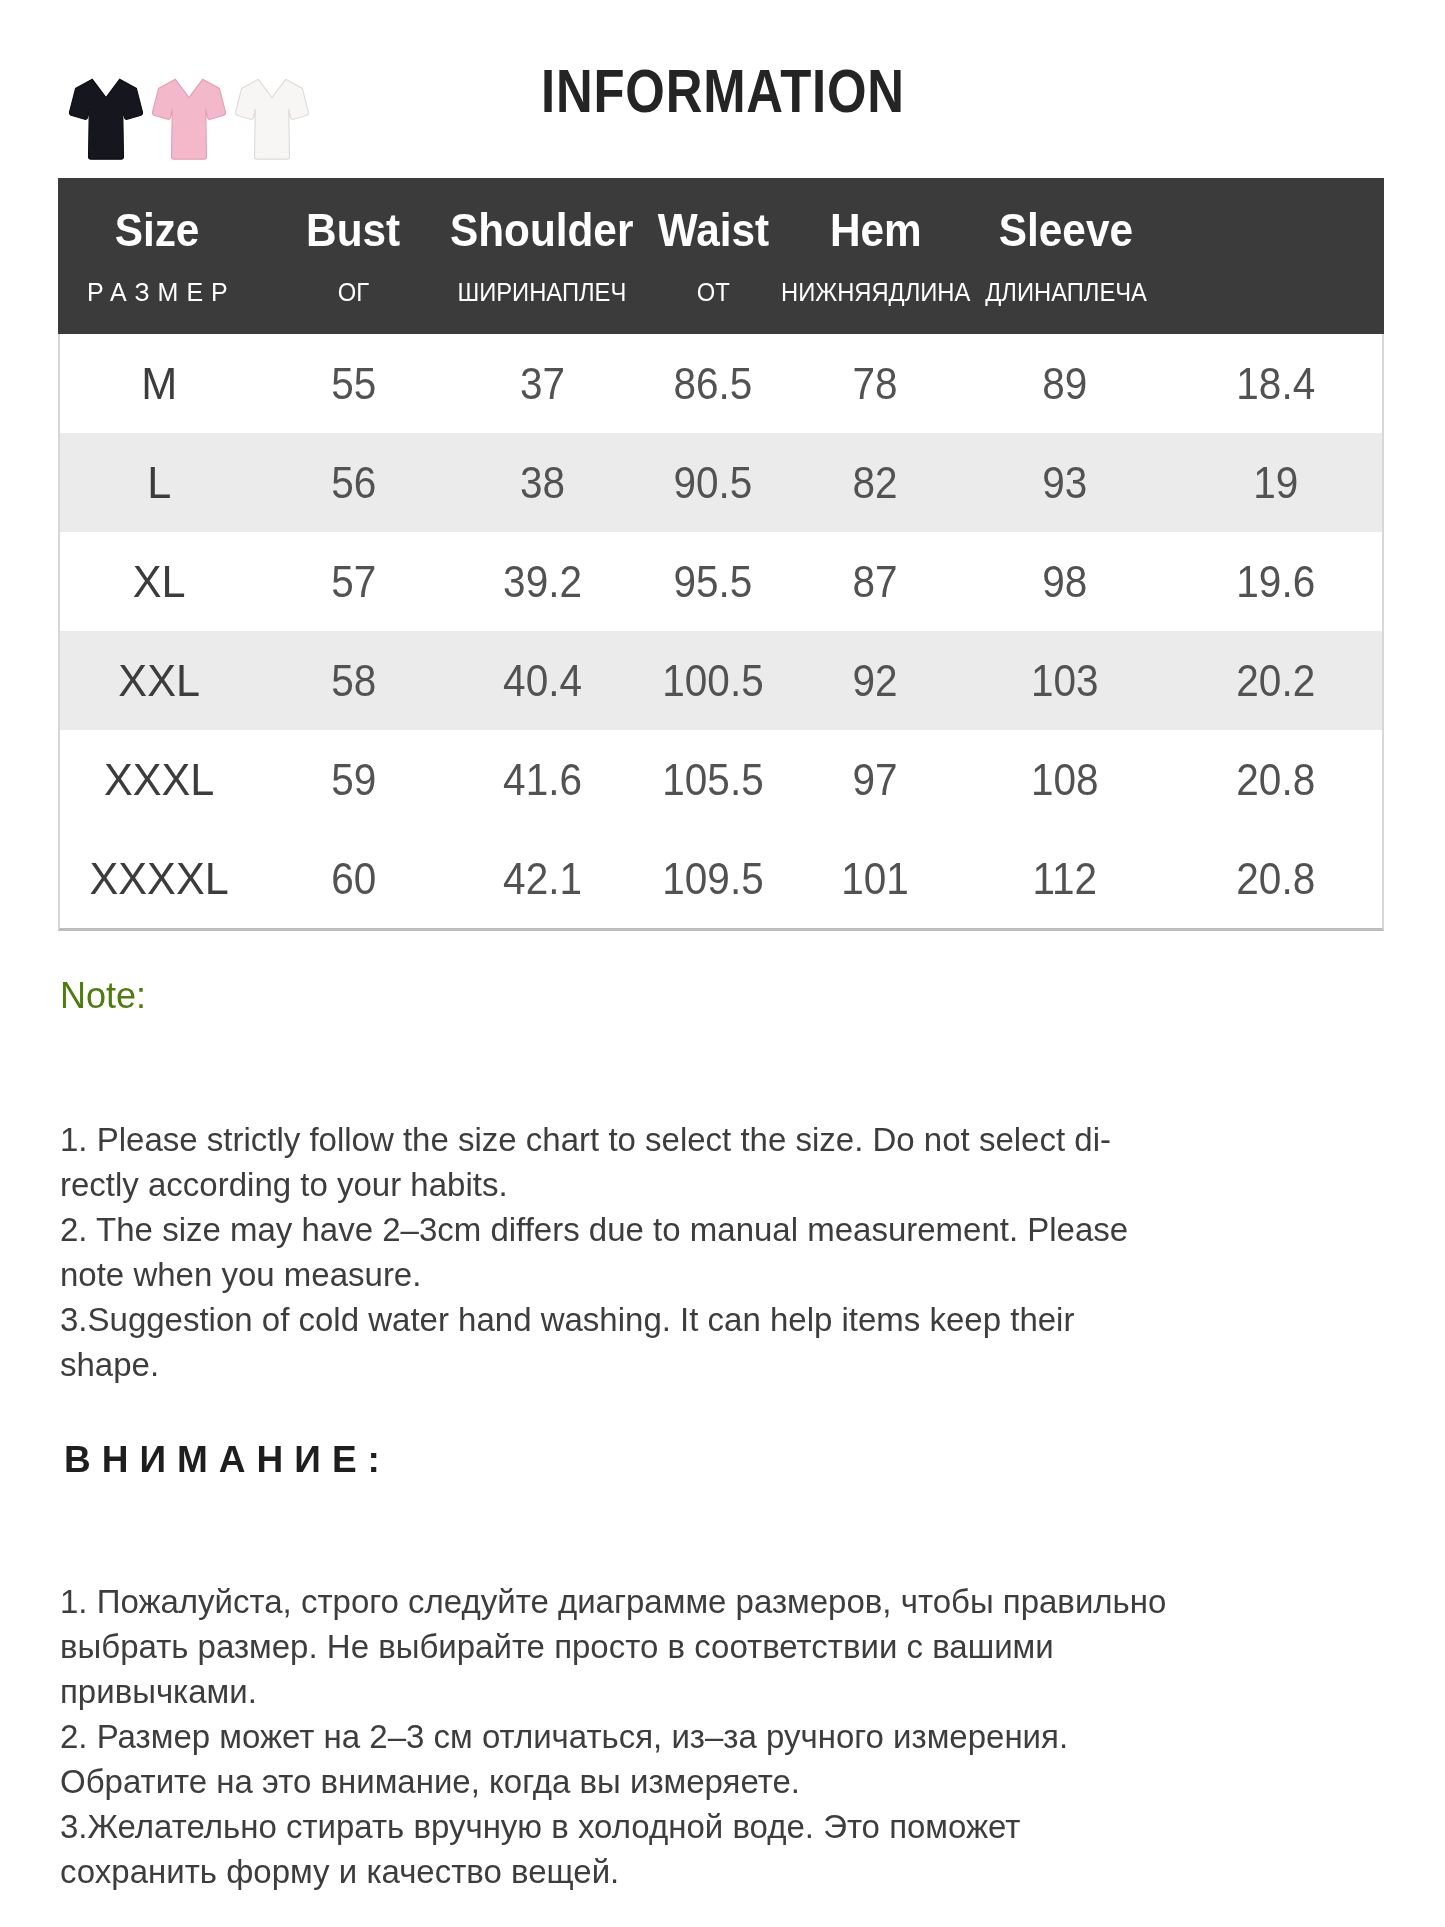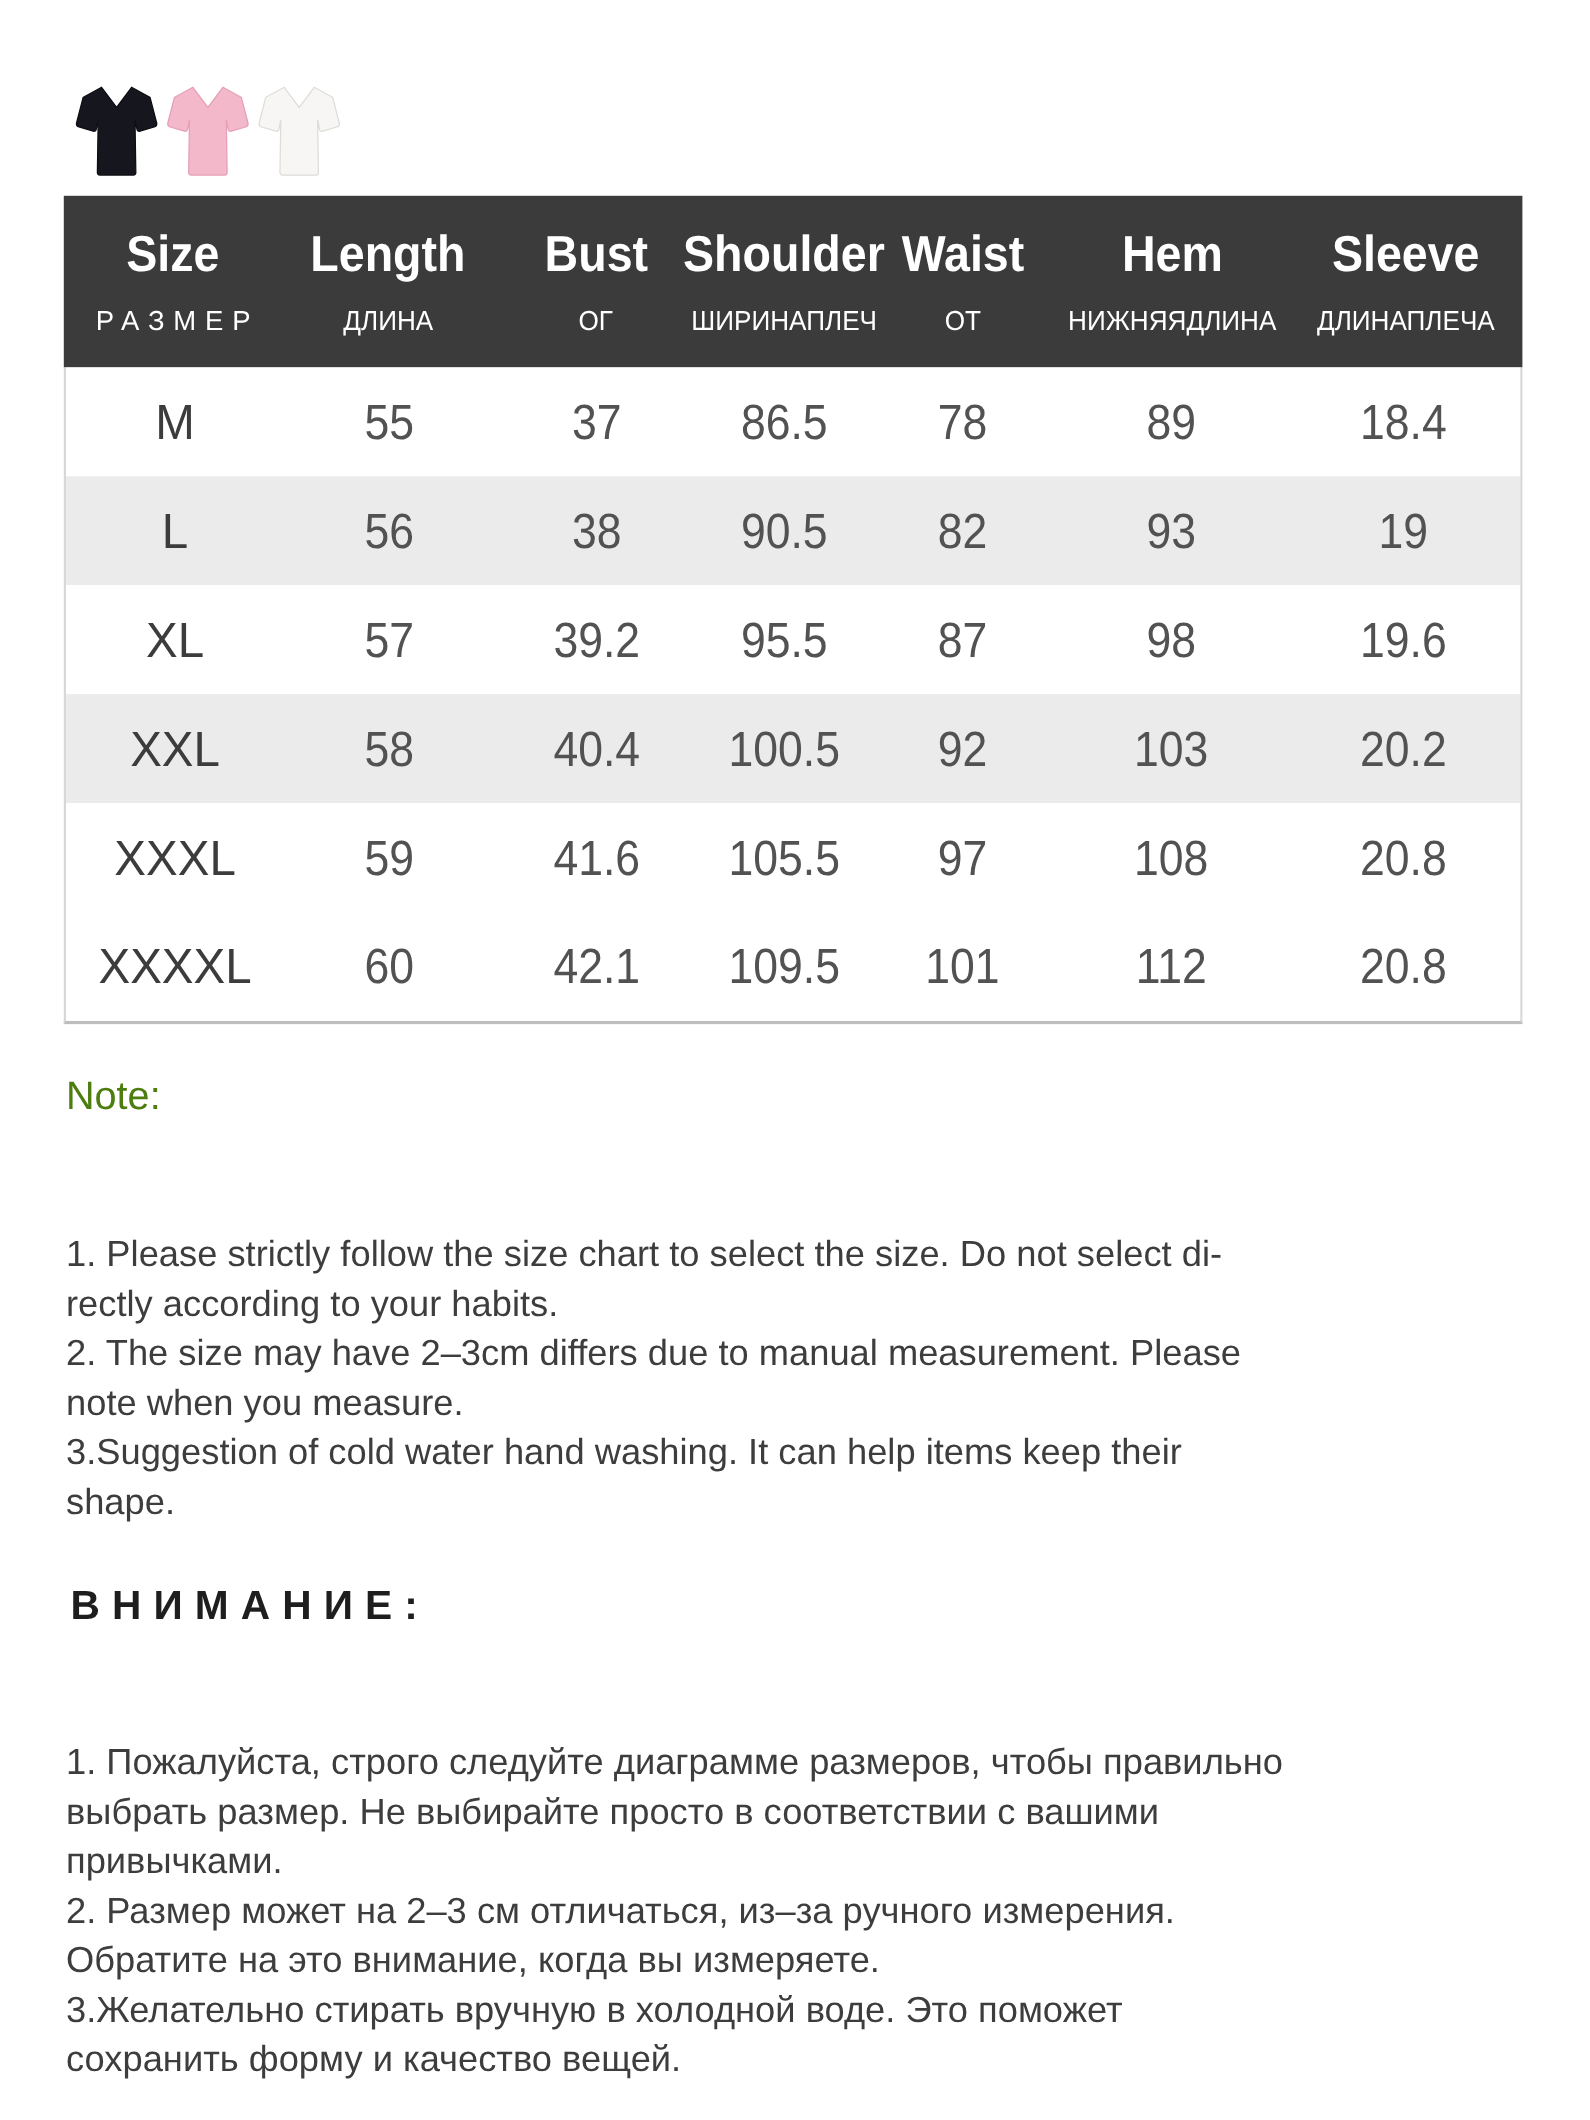--- a/index.html
+++ b/index.html
@@ -72,30 +72,27 @@
       <path class="shirt-path" d="M32 4 L50 28 L68 4 L90 16 L98 47 Q98.5 50.5 95 51.5 L78 56.5 Q75 57.3 74.3 54 L72 43 L73 106 Q73 109 70 109 L30 109 Q27 109 27 106 L28 43 L25.7 54 Q25 57.3 22 56.5 L5 51.5 Q1.5 50.5 2 47 L10 16 Z" fill="#16161e" stroke="#0d0d13" stroke-width="1.5"></path>
     </svg>
     <svg width="76" height="88" viewBox="0 0 100 115">
       <path class="shirt-path" d="M32 4 L50 28 L68 4 L90 16 L98 47 Q98.5 50.5 95 51.5 L78 56.5 Q75 57.3 74.3 54 L72 43 L73 106 Q73 109 70 109 L30 109 Q27 109 27 106 L28 43 L25.7 54 Q25 57.3 22 56.5 L5 51.5 Q1.5 50.5 2 47 L10 16 Z" fill="#f4b8cb" stroke="#e59fb6" stroke-width="1.5"></path>
     </svg>
     <svg width="76" height="88" viewBox="0 0 100 115">
       <path class="shirt-path" d="M32 4 L50 28 L68 4 L90 16 L98 47 Q98.5 50.5 95 51.5 L78 56.5 Q75 57.3 74.3 54 L72 43 L73 106 Q73 109 70 109 L30 109 Q27 109 27 106 L28 43 L25.7 54 Q25 57.3 22 56.5 L5 51.5 Q1.5 50.5 2 47 L10 16 Z" fill="#f7f6f4" stroke="#dddcd8" stroke-width="1.5"></path>
     </svg>
   </div>
 
+  <h1 class="page-title"><span class="squeeze">INFORMATION</span></h1>
 
   <div class="size-table">
     <div class="thead" id="table-head">
         <div class="hcell">
           <div class="hen">Size</div>
           <div class="hru sp">РАЗМЕР</div>
-        </div>
-        <div class="hcell">
-          <div class="hen">Length</div>
-          <div class="hru">ДЛИНА</div>
         </div>
         <div class="hcell">
           <div class="hen">Bust</div>
           <div class="hru">ОГ</div>
         </div>
         <div class="hcell">
           <div class="hen">Shoulder</div>
           <div class="hru">ШИРИНАПЛЕЧ</div>
         </div>
         <div class="hcell">

